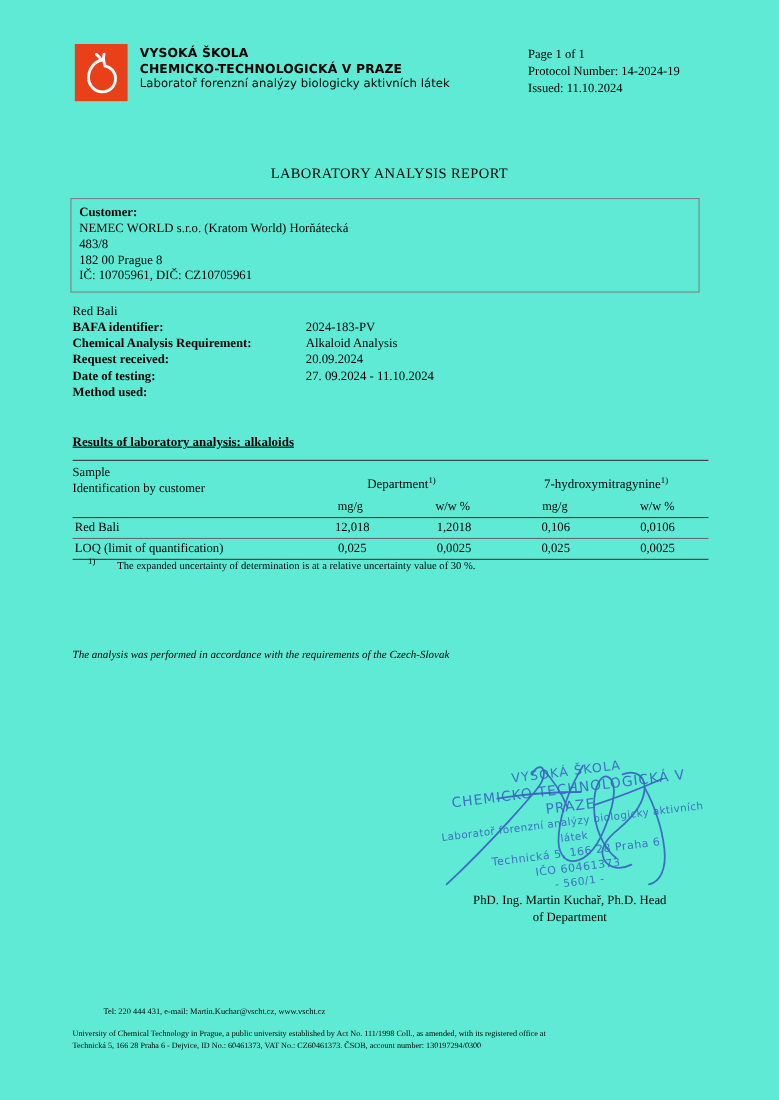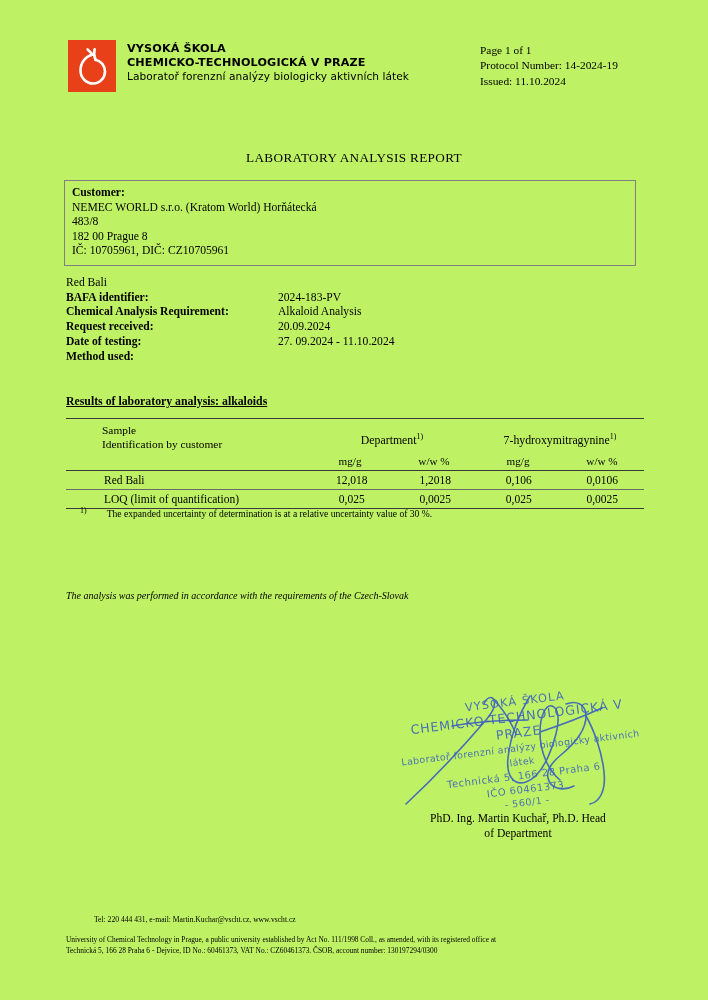--- a/index.html
+++ b/index.html
@@ -12,21 +12,21 @@
     height: 1000px;
     position: relative;
     font-family: "Liberation Serif", serif;
     color: #000000;
     overflow: hidden;
   }
 
   .page {
     position: absolute;
     inset: 0;
-    background: #bef264;
+    background: #5eead4;
   }
 
   
   .header {
     position: absolute;
     left: 68px;
     top: 40px;
     width: 580px;
     height: 60px;
   }
@@ -139,21 +139,21 @@
     left: 66px;
     top: 418px;
     width: 578px;
   }
   .rule {
     height: 0;
     border-top: 1px solid #3a3a3a;
   }
   .rule.thin { border-top: 1px solid #6a6a6a; }
 
-  .rt-row { display: flex; margin-left: 36px; }
+  .rt-row { display: flex; }
   .rt-c1 { flex: 0 0 206px; }
   .rt-c  { flex: 1 1 0; text-align: center; }
 
   .hdr-top { padding-top: 4px; }
   .hdr-top .rt-c1 {
     font-size: 11.4px;
     line-height: 14.2px;
   }
   .hdr-top .grp {
     flex: 1 1 0;

